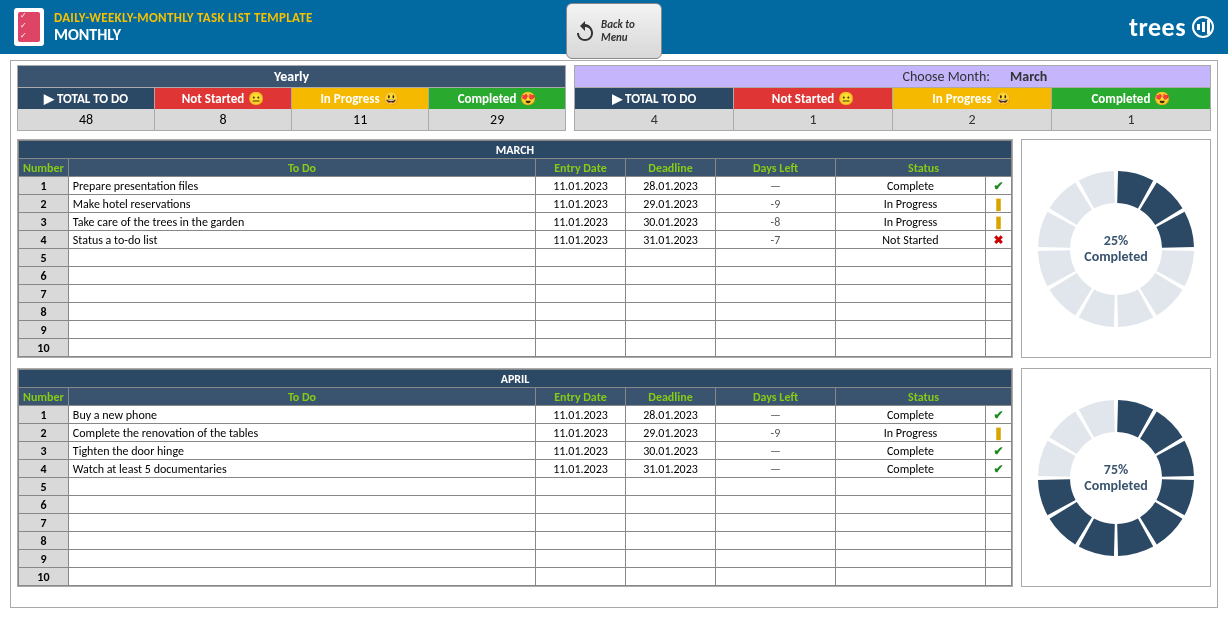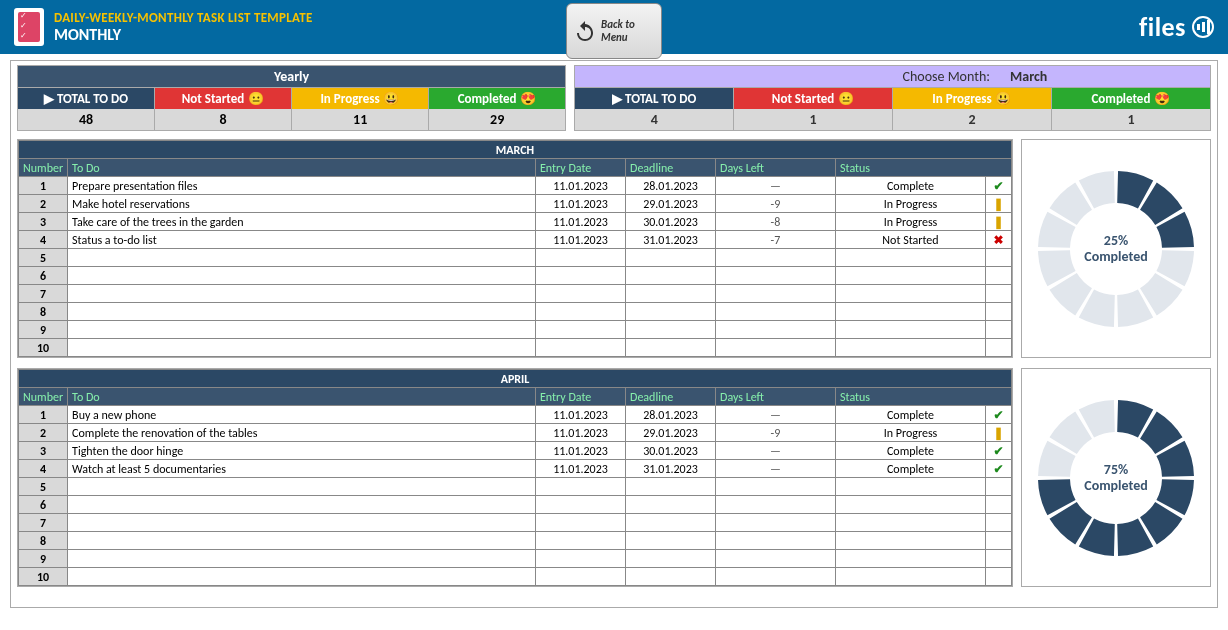--- a/index.html
+++ b/index.html
@@ -22,38 +22,38 @@
   .page-frame { border:1px solid #aaa; margin:6px 10px; padding:4px 6px 10px 6px; }
   
   
   .stats-row { display:flex; gap:8px; }
   .stats-block { flex:1; border:1px solid #aaa; }
   .stats-header { background:#3a546f; color:#fff; text-align:center; font-weight:bold; font-size:14px; border-bottom:1px solid #aaa; padding:2px 0;}
   .stats-cards { display:flex; }
   .card { flex:1; border-right:1px solid #aaa; }
   .card:last-child{border-right:none;}
   .card-title { color:#fff; font-weight:bold; font-size:13px; text-align:center; padding:3px 0; display:flex; align-items:center; justify-content:center; gap:4px;}
-  .card-value { background:#d9d9d9; text-align:center; font-weight:bold; font-size:14px; padding:2px 4px;}
+  .card-value { background:#d9d9d9; text-align:center; font-weight:normal; font-size:14px; padding:2px 4px;}
   .c-blue   { background:#2b4865;text-align:right;}
   .c-red    { background:#e03535;}
   .c-yellow { background:#f5b900;}
   .c-green  { background:#2aa92f;}
   .emoji { font-size:13px; }
   .month-select{ background:#d9d9d9; color:#333;}
   .month-select .stats-header{ background:#c4b5fd; color:#333; border-color:#aaa; display:flex;}
   .month-select .sel-label{flex:1; text-align:right; padding-right:20px; font-weight:normal;}
   .month-select .sel-val{flex:0 0 200px; text-align:left;}
   
   
   .sections { margin-top:8px; }
   .section { display:flex; gap:8px; margin-bottom:10px;}
   .task-table { flex:1; border:1px solid #aaa; }
   .tbl { width:100%; border-collapse:collapse; }
   .month-hdr td { background:#2b4865; color:#fff; font-weight:bold; text-align:center; font-size:14px; padding:2px;}
-  .col-hdr td   { background:#3a546f; color:#86efac; font-weight:normal; text-align:left; font-size:12px; padding:2px;}
+  .col-hdr td   { background:#3a546f; color:#84cc16; font-weight:bold; text-align:center; font-size:12px; padding:2px;}
   .tbl td { border:1px solid #888; padding:1px 4px; font-size:12px; height:18px; }
   td.num { background:#d9d9d9; text-align:center; font-weight:bold; width:48px;}
   td.todo{ width:auto;margin-top:43px;}
   td.date{ text-align:center; width:90px;}
   td.days{ text-align:center; width:120px; color:#555;}
   td.stat{ text-align:center; width:150px;}
   td.ic  { text-align:center; width:26px; font-weight:bold;}
   .ic-ok   { color:#1d8a1d; }
   .ic-prog { color:#d9a400; }
   .ic-no   { color:#c00; }
@@ -71,21 +71,21 @@
     <div class="top-template-name">DAILY-WEEKLY-MONTHLY TASK LIST TEMPLATE</div>
     <div class="top-sheet-name">MONTHLY</div>
   </div>
   <div class="back-btn">
     <svg viewBox="0 0 24 24">
         <path fill="#333" d="M12 5V2L7 7l5 5V8c3 0 6 2 6 6s-3 6-6 6-6-2-6-6H4c0 5 4 8 8 8s8-3 8-8-4-9-8-9z"></path>
       </svg>
     <span>Back to Menu</span>
   </div>
   <div class="brand">
-    <span>files</span>
+    <span>trees</span>
     <span class="brand-dot">
         <span style="height:6px"></span>
         <span style="height:10px"></span>
         <span style="height:14px"></span>
       </span>
   </div>
 </div>
 
 <div class="page-frame">
 

